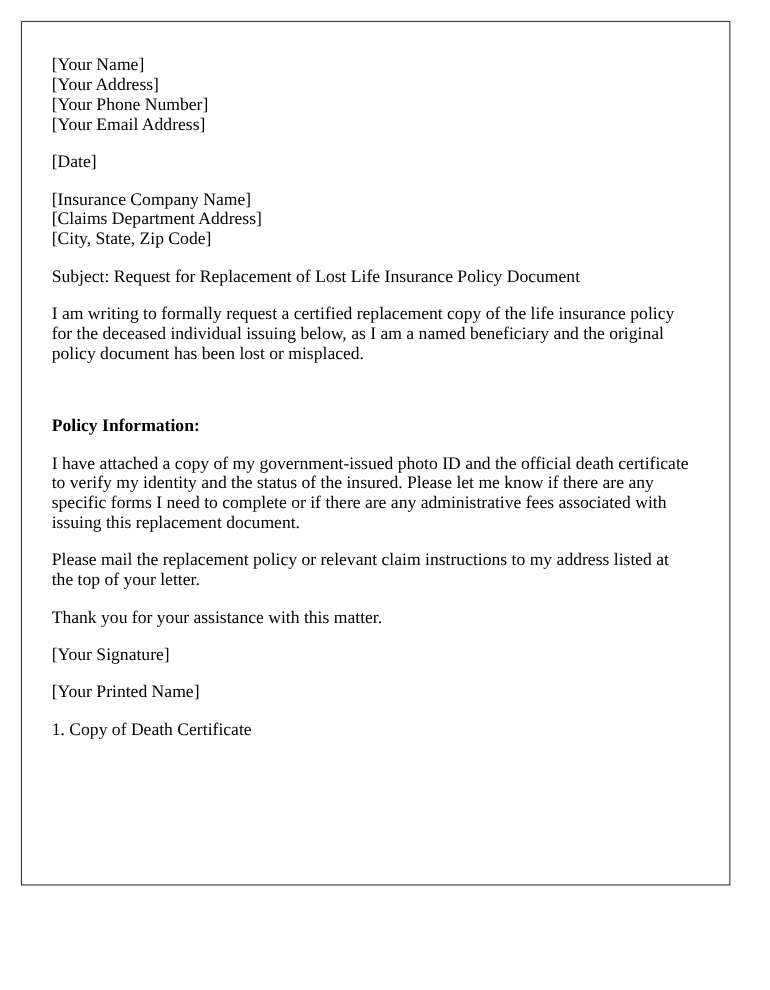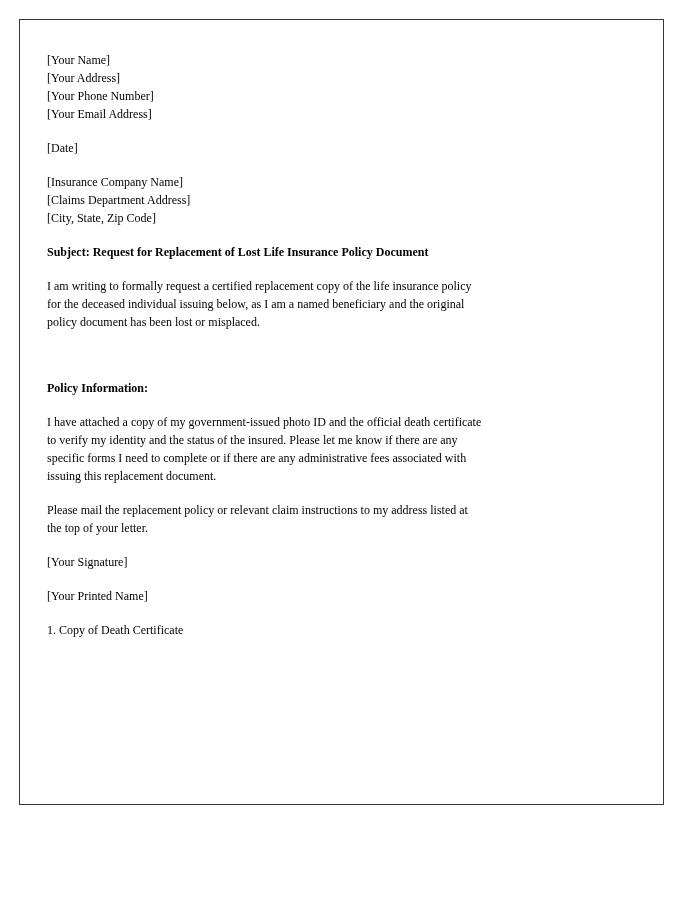--- a/index.html
+++ b/index.html
@@ -20,29 +20,29 @@
     top: 19px;
     width: 645px;
     height: 786px;
     box-sizing: border-box;
     border: 1.5px solid #363636;
     padding: 15px 18px 0 27px;
     overflow: hidden;
     background: #ffffff;
     color: #000000;
     font-family: "Liberation Serif", "DejaVu Serif", serif;
-    font-size: 12px;
+    font-size: 16px;
     line-height: 18px;
   }
   .page p {
     margin: 16px 0;
     white-space: pre;
   }
   .bold {
-    font-weight: bold;
+    font-weight: normal;
   }
   strong.block-heading {
     display: block;
     font-weight: bold;
     margin-top: 48px;
   }
   .lines {
     white-space: pre;
   }
 </style>
@@ -73,20 +73,21 @@
     <p><strong class="block-heading">Policy Information:</strong></p>
 
     <p class="lines">I have attached a copy of my government-issued photo ID and the official death certificate
 to verify my identity and the status of the insured. Please let me know if there are any
 specific forms I need to complete or if there are any administrative fees associated with
 issuing this replacement document.</p>
 
     <p class="lines">Please mail the replacement policy or relevant claim instructions to my address listed at
 the top of your letter.</p>
 
+    <p>Thank you for your assistance with this matter.</p>
 
 
     <p>[Your Signature]</p>
 
     <p>[Your Printed Name]</p>
 
     <p><span class="lines">1. Copy of Death Certificate</span></p>
 
   </div>
 </div>

